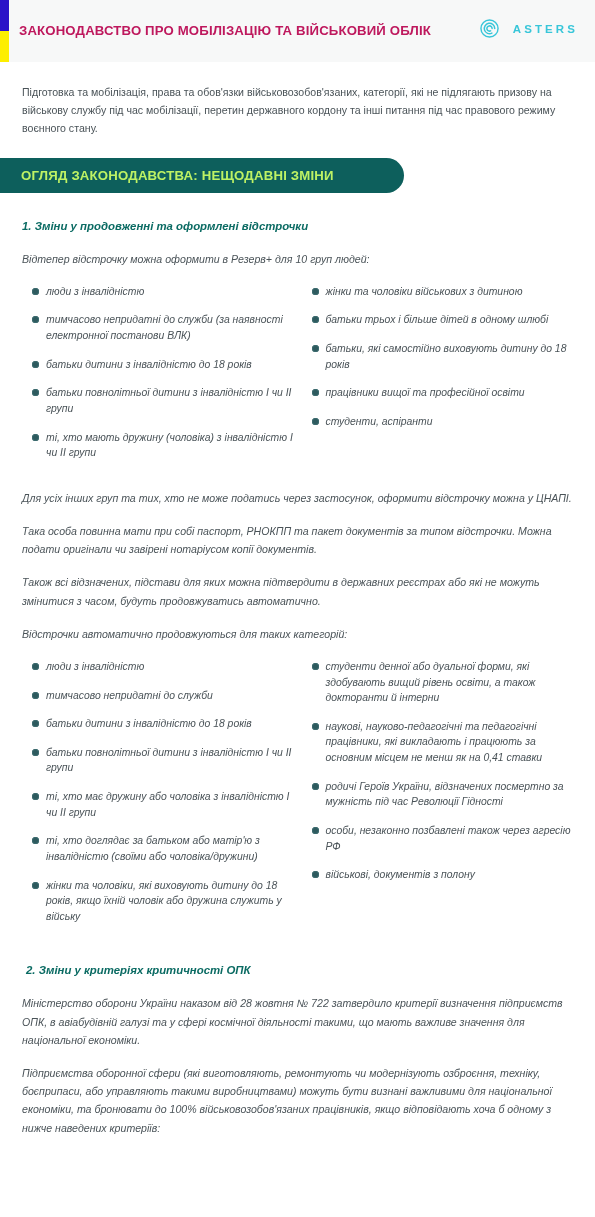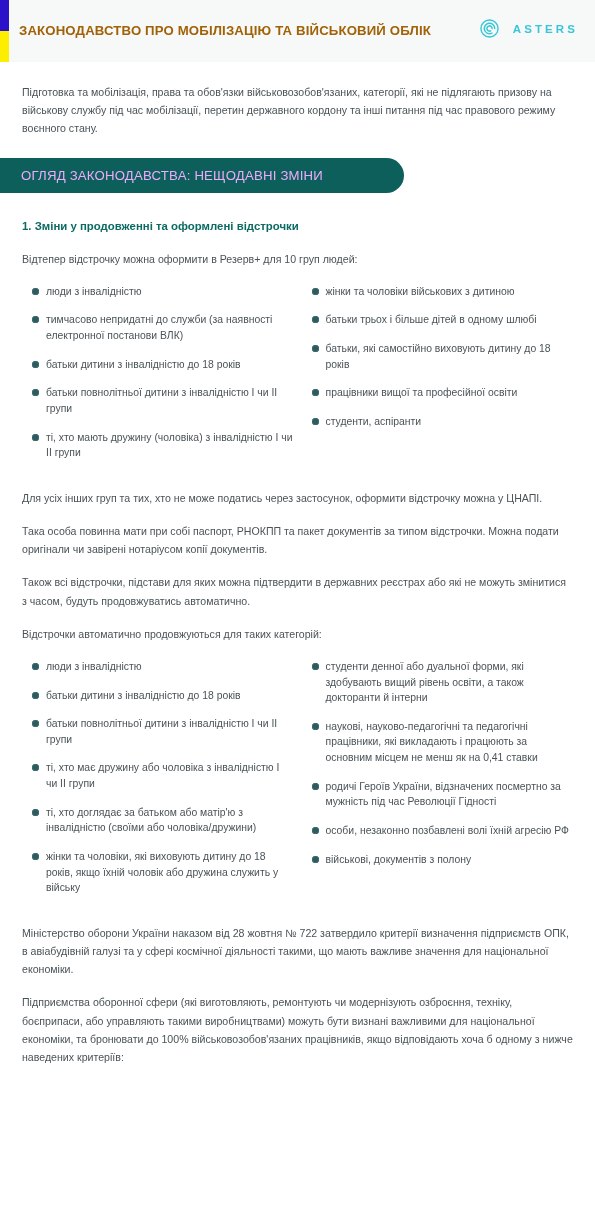--- a/index.html
+++ b/index.html
@@ -32,21 +32,21 @@
     height: 62px;
   }
   .flagstrip .blue  { height: 31px; background: #2b12c8; }
   .flagstrip .yellow{ height: 31px; background: #fdee00; }
 
   .header-title {
     margin-left: 19px;
     font-size: 13.2px;
     font-weight: bold;
     letter-spacing: 0.15px;
-    color: #a16207;
+    color: #be185d;
     line-height: 1.2;
     white-space: nowrap;
   }
 
   .logo {
     position: absolute;
     right: 17px;
     top: 19px;
     display: flex;
     align-items: center;
@@ -74,29 +74,29 @@
     margin-left: -14px;
     width: 418px;
     height: 35px;
     background: #0d5f5c;
     border-radius: 0 18px 18px 0;
     display: flex;
     align-items: center;
   }
   .banner-text {
     margin-left: 35px;
-    color: #f0abfc;
+    color: #bef264;
     font-size: 13.2px;
-    font-weight: normal;
+    font-weight: bold;
     letter-spacing: 0.2px;
     white-space: nowrap;
   }
 
   
-  .content { margin: 12px 22px; }
+  .content { margin: 12px 22px; font-style: italic; }
 
   .section-heading {
     font-size: 11.4px;
     font-weight: bold;
     color: #0b6b63;
     margin-top: 26px;
     margin-bottom: 0;
     line-height: 1.4;
   }
   .section-heading.indent { padding-left: 4px; }
@@ -210,31 +210,35 @@
       </div>
       <div class="bullet">
         <span class="dot"></span>
         <span class="txt">студенти, аспіранти</span>
       </div>
     </div>
   </div>
 
   <p class="body">Для усіх інших груп та тих, хто не може податись через застосунок, оформити відстрочку можна у ЦНАПІ.</p>
   <p class="body">Така особа повинна мати при собі паспорт, РНОКПП та пакет документів за типом відстрочки. Можна подати оригінали чи завірені нотаріусом копії документів.</p>
-  <p class="body">Також всі відстрочки, підстави для яких можна підтвердити в державних реєстрах або які не можуть змінитися з часом, будуть продовжуватись автоматично.</p>
+  <p class="body">Також всі відзначених, підстави для яких можна підтвердити в державних реєстрах або які не можуть змінитися з часом, будуть продовжуватись автоматично.</p>
   <p class="body">Відстрочки автоматично продовжуються для таких категорій:</p>
 
   <div class="bullets">
     <div class="col">
       <div class="bullet">
         <span class="dot"></span>
         <span class="txt">люди з інвалідністю</span>
       </div>
       <div class="bullet">
         <span class="dot"></span>
+        <span class="txt">тимчасово непридатні до служби</span>
+      </div>
+      <div class="bullet">
+        <span class="dot"></span>
         <span class="txt">батьки дитини з інвалідністю до 18 років</span>
       </div>
       <div class="bullet">
         <span class="dot"></span>
         <span class="txt">батьки повнолітньої дитини з інвалідністю I чи II групи</span>
       </div>
       <div class="bullet">
         <span class="dot"></span>
         <span class="txt">ті, хто має дружину або чоловіка з інвалідністю I чи II групи</span>
       </div>
@@ -255,25 +259,26 @@
       <div class="bullet">
         <span class="dot"></span>
         <span class="txt">наукові, науково-педагогічні та педагогічні працівники, які викладають і працюють за основним місцем не менш як на 0,41 ставки</span>
       </div>
       <div class="bullet">
         <span class="dot"></span>
         <span class="txt"> родичі Героїв України, відзначених посмертно за мужність під час Революції Гідності</span>
       </div>
       <div class="bullet">
         <span class="dot"></span>
-        <span class="txt">особи, незаконно позбавлені волі їхній агресію РФ</span>
+        <span class="txt">особи, незаконно позбавлені також через агресію РФ</span>
       </div>
       <div class="bullet">
         <span class="dot"></span>
         <span class="txt">військові, документів з полону</span>
       </div>
     </div>
   </div>
 
+  <h2 class="section-heading indent">2. Зміни у критеріях критичності ОПК</h2>
   <p class="body">Міністерство оборони України наказом від 28 жовтня № 722 затвердило критерії визначення підприємств ОПК, в авіабудівній галузі та у сфері космічної діяльності такими, що мають важливе значення для національної економіки.</p>
   <p class="body">Підприємства оборонної сфери (які виготовляють, ремонтують чи модернізують озброєння, техніку, боєприпаси, або управляють такими виробництвами) можуть бути визнані важливими для національної економіки, та бронювати до 100% військовозобов'язаних працівників, якщо відповідають хоча б одному з нижче наведених критеріїв:</p>
 
 </div>
 
 </body></html>

